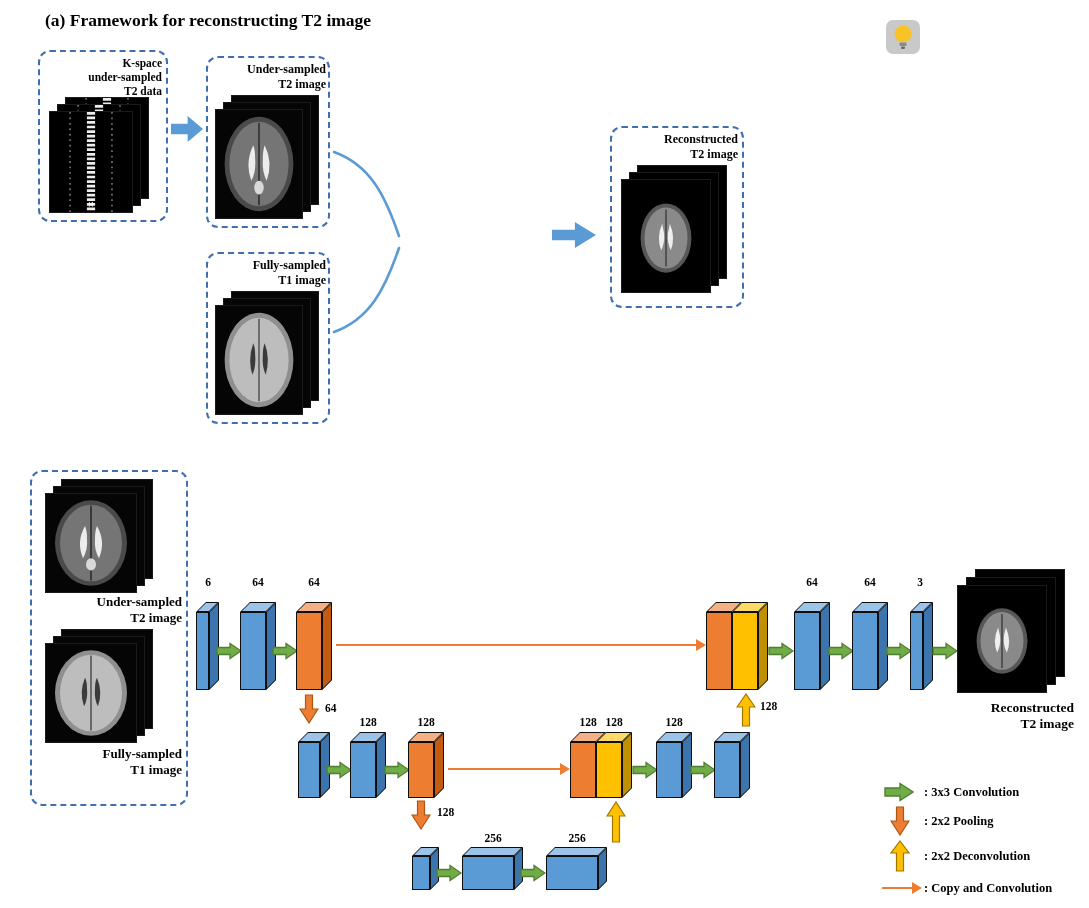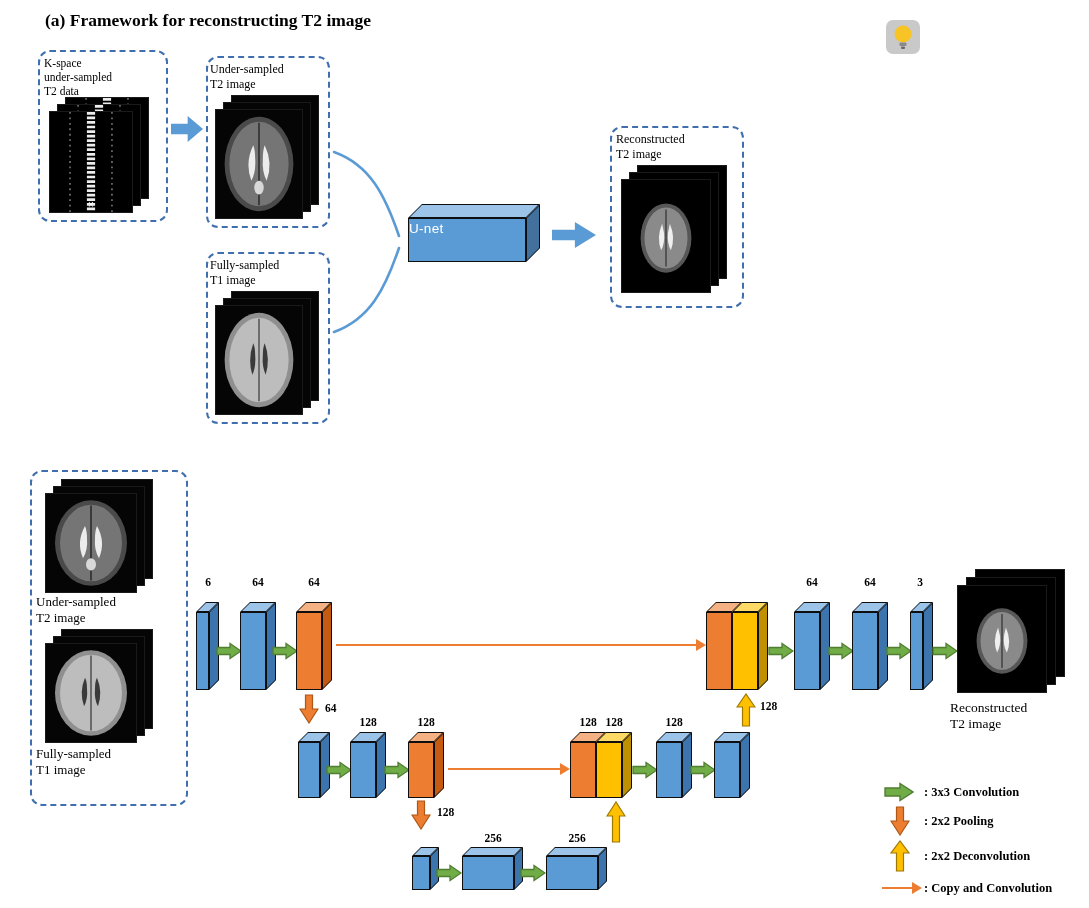--- a/index.html
+++ b/index.html
@@ -2,21 +2,21 @@
 <html><head>
 <meta charset="utf-8">
 <style>
   * { margin:0; padding:0; box-sizing:border-box; }
   html,body { background:#fff; }
   body { font-family:"Liberation Serif", serif; color:#000; }
   #canvas { position:relative; width:1089px; height:908px; background:#fff; overflow:hidden; }
   .abs { position:absolute; }
   .title { position:absolute; font-weight:bold; font-size:17.5px; }
   .dashed-box { position:absolute; border:2.5px dashed #3f6fae; border-radius:12px; background:transparent; }
-  .lbl { position:absolute; font-weight:normal; text-align:left; white-space:pre-line; line-height:1.22; }
+  .lbl { position:absolute; font-weight:bold; text-align:right; white-space:pre-line; line-height:1.22; }
   .num { position:absolute; font-weight:bold; font-size:11.5px; transform:translateX(-50%); white-space:nowrap; }
   .numl { position:absolute; font-weight:bold; font-size:11.5px; white-space:nowrap; }
   .stack { position:absolute; }
   .mri { position:absolute; display:block; outline:1px solid #1a1a1a; }
 
   
   .b3 { position:absolute; width:calc(var(--w) + var(--d)); height:calc(var(--h) + var(--d)); }
   .b3 .f, .b3 .t, .b3 .s { position:absolute; border:1.3px solid #0e0e0e; display:block; }
   .b3 .f { left:0; top:var(--d); width:var(--w); height:var(--h); background:var(--cf); }
   .b3 .t { left:0; top:0; width:var(--w); height:var(--d); background:var(--ct); transform:skewX(-45deg); transform-origin:0 100%; }
@@ -136,27 +136,20 @@
     <svg class="mri" viewBox="0 0 90 110" preserveAspectRatio="none" style="left:0; top:14px; width:86px; height:108px;">
         <use href="#sym-t1"></use>
       </svg>
   </div>
 
   <svg class="arrow" style="left:330px; top:140px;" width="80" height="200" viewBox="0 0 80 200">
     <path d="M4 12 C 40 25, 55 55, 69 96" fill="none" stroke="#5B9BD5" stroke-width="2.6" stroke-linecap="round"></path>
     <path d="M4 192 C 40 179, 55 149, 69 108" fill="none" stroke="#5B9BD5" stroke-width="2.6" stroke-linecap="round"></path>
   </svg>
 
-  <div class="b3" style="left:408px; top:204px; --w:118px; --h:44px; --d:14px; --cf:#5B9BD5; --ct:#9CC3E8; --cs:#41719C;">
-    <i class="t"></i>
-      <i class="s"></i>
-    <div class="f unet-f">
-      <span class="unet-txt">U-net</span>
-    </div>
-  </div>
 
   <div class="block-arrow" style="left:552px; top:222px; width:44px; height:26px;"></div>
 
   <div class="dashed-box" style="left:610px; top:126px; width:134px; height:182px;"></div>
   <div class="lbl" style="left:616px; top:132px; width:122px; font-size:12px;">Reconstructed
 T2 image</div>
   <div class="stack" style="left:622px; top:166px; width:104px; height:126px;">
     <svg class="mri" viewBox="0 0 90 110" preserveAspectRatio="none" style="left:16px; top:0; width:88px; height:112px;">
         <use href="#sym-recon"></use>
       </svg>

